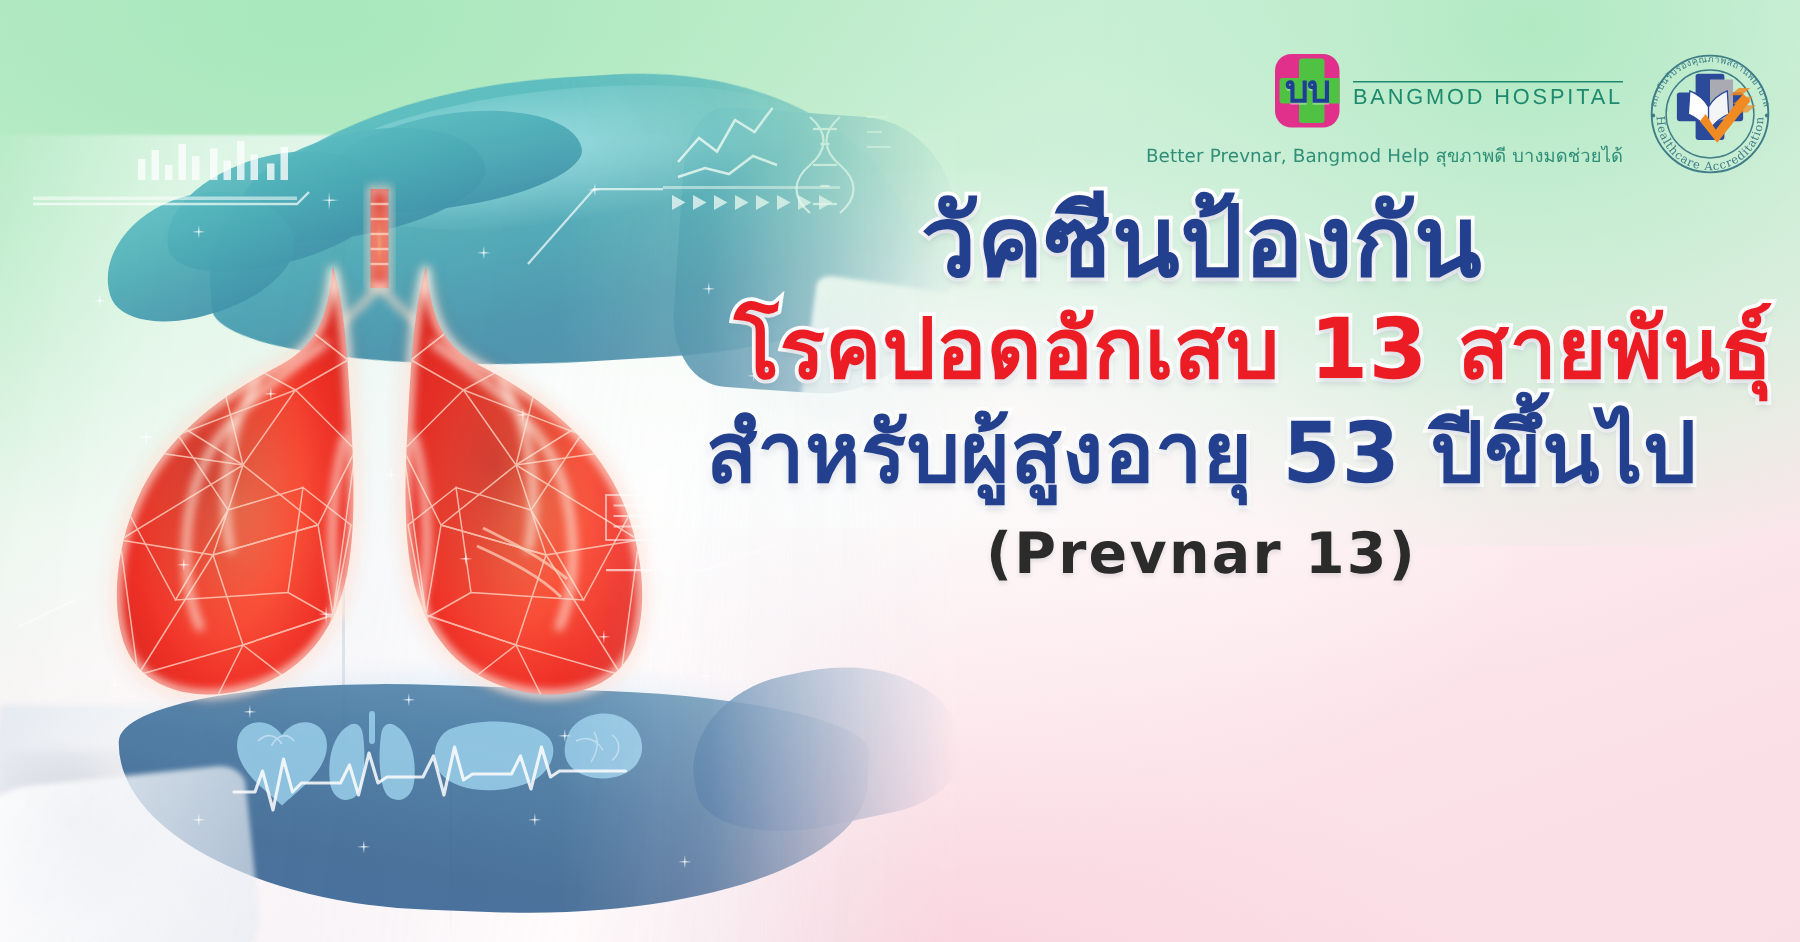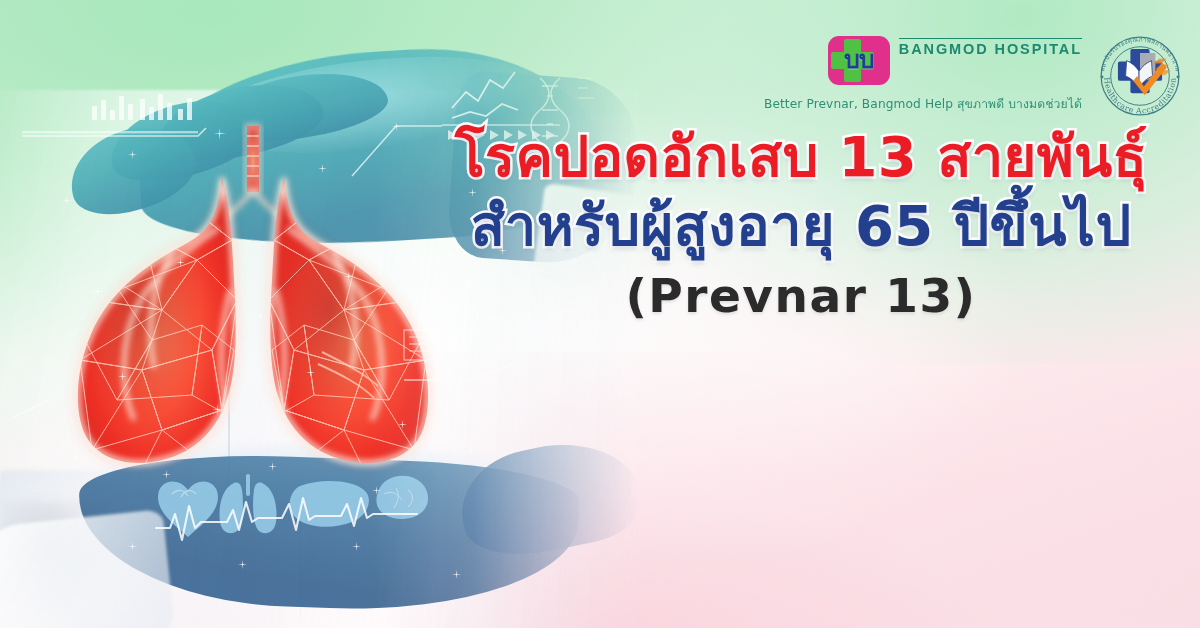--- a/index.html
+++ b/index.html
@@ -173,21 +173,21 @@
       linear-gradient(to right, rgba(255,255,255,0) 0%, #fff 50%, rgba(255,255,255,0) 100%) center/100% 1.3px no-repeat,
       linear-gradient(to bottom, rgba(255,255,255,0) 0%, #fff 50%, rgba(255,255,255,0) 100%) center/1.3px 100% no-repeat;
   }
 
   
   .logo-block{
     position:absolute; right:118px; top:36px;
     display:flex; align-items:flex-start; gap:9px;
   }
   .logo-mark{
-    width:62px; height:49px; flex:none;
+    width:43px; height:49px; flex:none;
     border-radius:11px;
     background:#e0308c;
     position:relative;
     overflow:hidden;
   }
   .logo-mark .cross-v{ position:absolute; left:16px; top:3px; width:17px; height:43px; background:#4fc143; border-radius:2px;}
   .logo-mark .cross-h{ position:absolute; left:3px; top:16px; width:43px; height:17px; background:#4fc143; border-radius:2px;}
   .logo-mark .bb{
     position:absolute; inset:0;
     display:flex; align-items:center; justify-content:center;
@@ -198,22 +198,22 @@
     line-height:1;
     padding-bottom:2px;
   }
   .logo-words{ padding-top:1px; }
   .logo-th{
     font-size:21px; font-weight:700; color:#1d8a6f; line-height:1.04;
     letter-spacing:.2px; white-space:nowrap;
     font-family:"DejaVu Sans","Liberation Sans",sans-serif;
   }
   .logo-en{
-    font-size:14.5px; font-weight:700; color:#1d8a6f; letter-spacing:1.9px;
-    line-height:1.3; white-space:nowrap; margin-top:1px;
+    font-size:14.5px; font-weight:400; color:#1d8a6f; letter-spacing:1.9px;
+    line-height:1.3; white-space:nowrap; margin-top:17px;
     border-top:1.6px solid #1d8a6f; padding-top:1px;
   }
   .logo-tag{
     position:absolute; right:118px; top:94px;
     font-size:12.2px; color:#2f8f78; white-space:nowrap;
     font-family:"DejaVu Sans","Liberation Sans",sans-serif;
     letter-spacing:.1px;
   }
 
   
@@ -244,32 +244,33 @@
     margin-bottom:10px;
   }
   .hl-2{
     font-size:56px;
     color:#ec1c24;
     letter-spacing:.4px;
     -webkit-text-stroke:5px #ffffff;
     paint-order:stroke fill;
     text-shadow:0 3px 5px rgba(120,130,150,.28);
     margin-bottom:12px;
+    text-align:right;
   }
   .hl-3{
     font-size:56px;
     color:#23408e;
     letter-spacing:.4px;
     -webkit-text-stroke:5px #ffffff;
     paint-order:stroke fill;
     text-shadow:0 3px 5px rgba(120,130,150,.28);
     margin-bottom:18px;
   }
   .hl-4{
-    font-size:47px;
+    font-size:38px;
     color:#2b2b2b;
     letter-spacing:1.5px;
     font-weight:700;
     text-shadow:0 2px 3px rgba(140,140,150,.22);
   }
 </style>
 </head>
 <body>
 
 <div class="poster">
@@ -561,18 +562,19 @@
       <text font-size="6.4" fill="#3f7d88" font-family="'DejaVu Sans',sans-serif" letter-spacing=".3">
         <textPath href="#arcTop" startOffset="50%" text-anchor="middle">สถาบันรับรองคุณภาพสถานพยาบาล</textPath>
       </text>
       <text font-size="8" fill="#3f7d88" font-family="'DejaVu Serif',serif" letter-spacing=".6">
         <textPath href="#arcBot" startOffset="50%" text-anchor="middle">Healthcare  Accreditation</textPath>
       </text>
     </svg>
   </div>
 
   <div class="headline">
+    <div class="hl hl-1">วัคซีนป้องกัน</div>
     <div class="hl hl-2">โรคปอดอักเสบ 13 สายพันธุ์</div>
-    <div class="hl hl-3">สำหรับผู้สูงอายุ 65 ปีขึ้นไป</div>
+    <div class="hl hl-3">สำหรับผู้สูงอายุ 53 ปีขึ้นไป</div>
     <div class="hl hl-4">(Prevnar 13)</div>
   </div>
 
 </div>
 
 </body></html>

